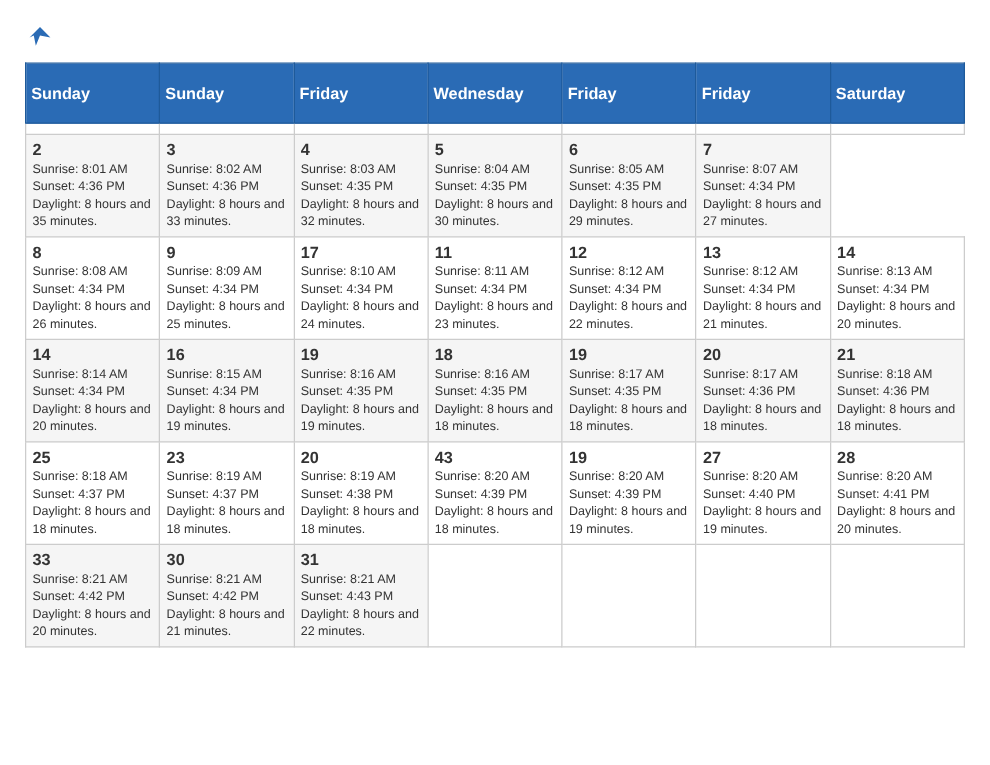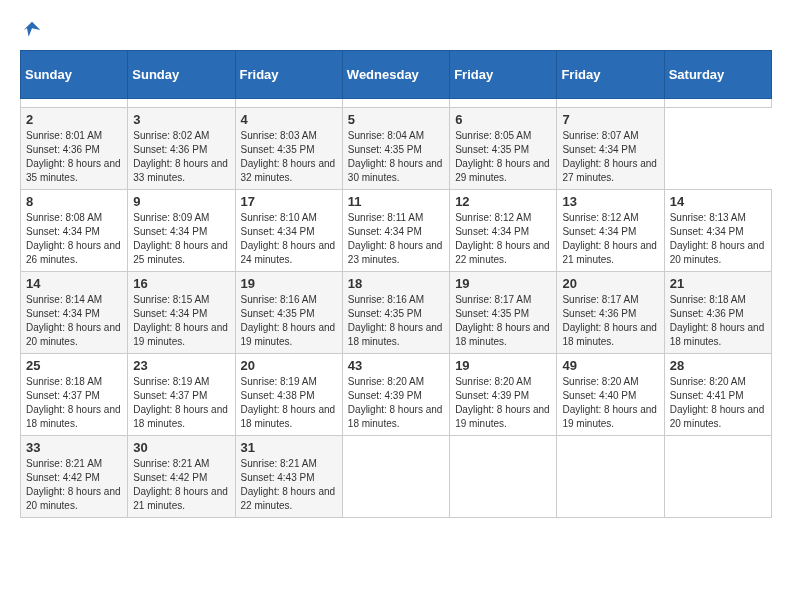--- a/index.html
+++ b/index.html
@@ -331,21 +331,21 @@
         </td>
         <td>
           <span class="day-num">19</span>
           <div class="day-info">
             Sunrise: 8:20 AM<br>
             Sunset: 4:39 PM<br>
             Daylight: 8 hours and 19 minutes.
           </div>
         </td>
         <td>
-          <span class="day-num">49</span>
+          <span class="day-num">27</span>
           <div class="day-info">
             Sunrise: 8:20 AM<br>
             Sunset: 4:40 PM<br>
             Daylight: 8 hours and 19 minutes.
           </div>
         </td>
         <td>
           <span class="day-num">28</span>
           <div class="day-info">
             Sunrise: 8:20 AM<br>

